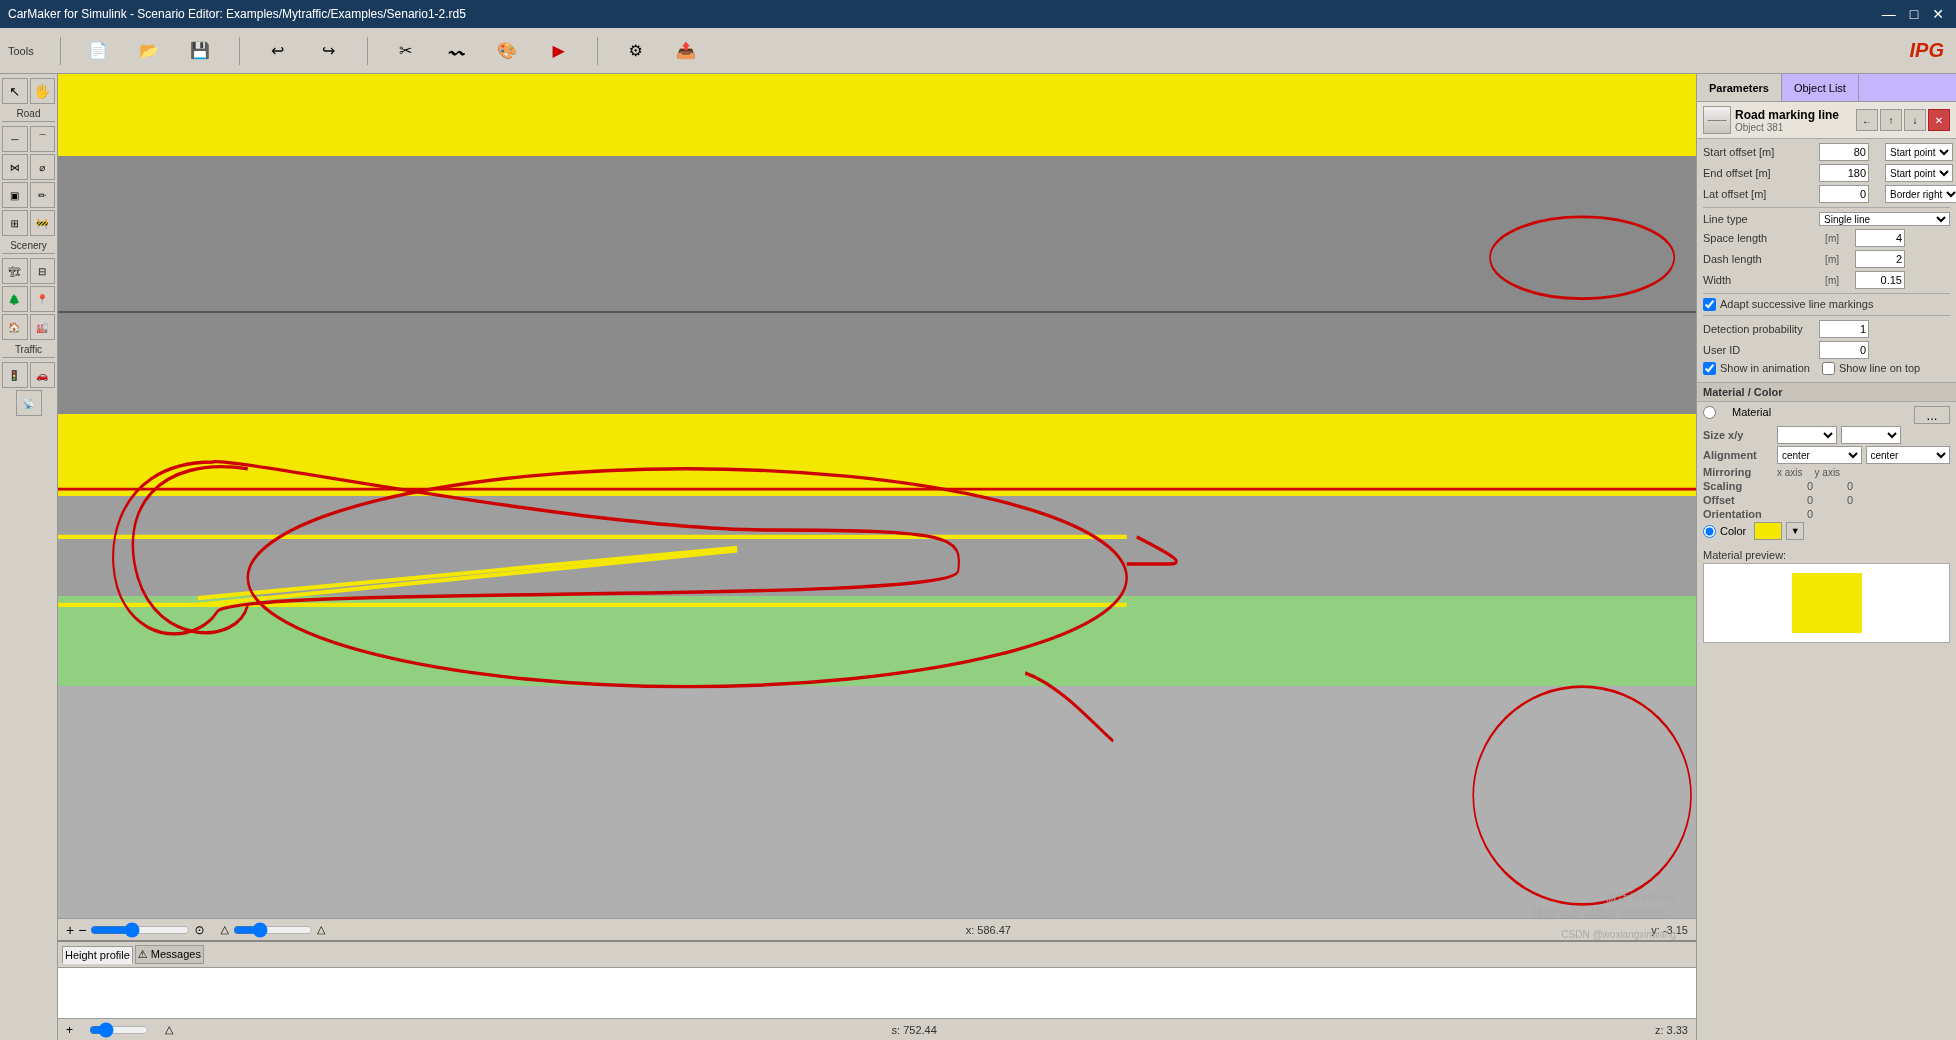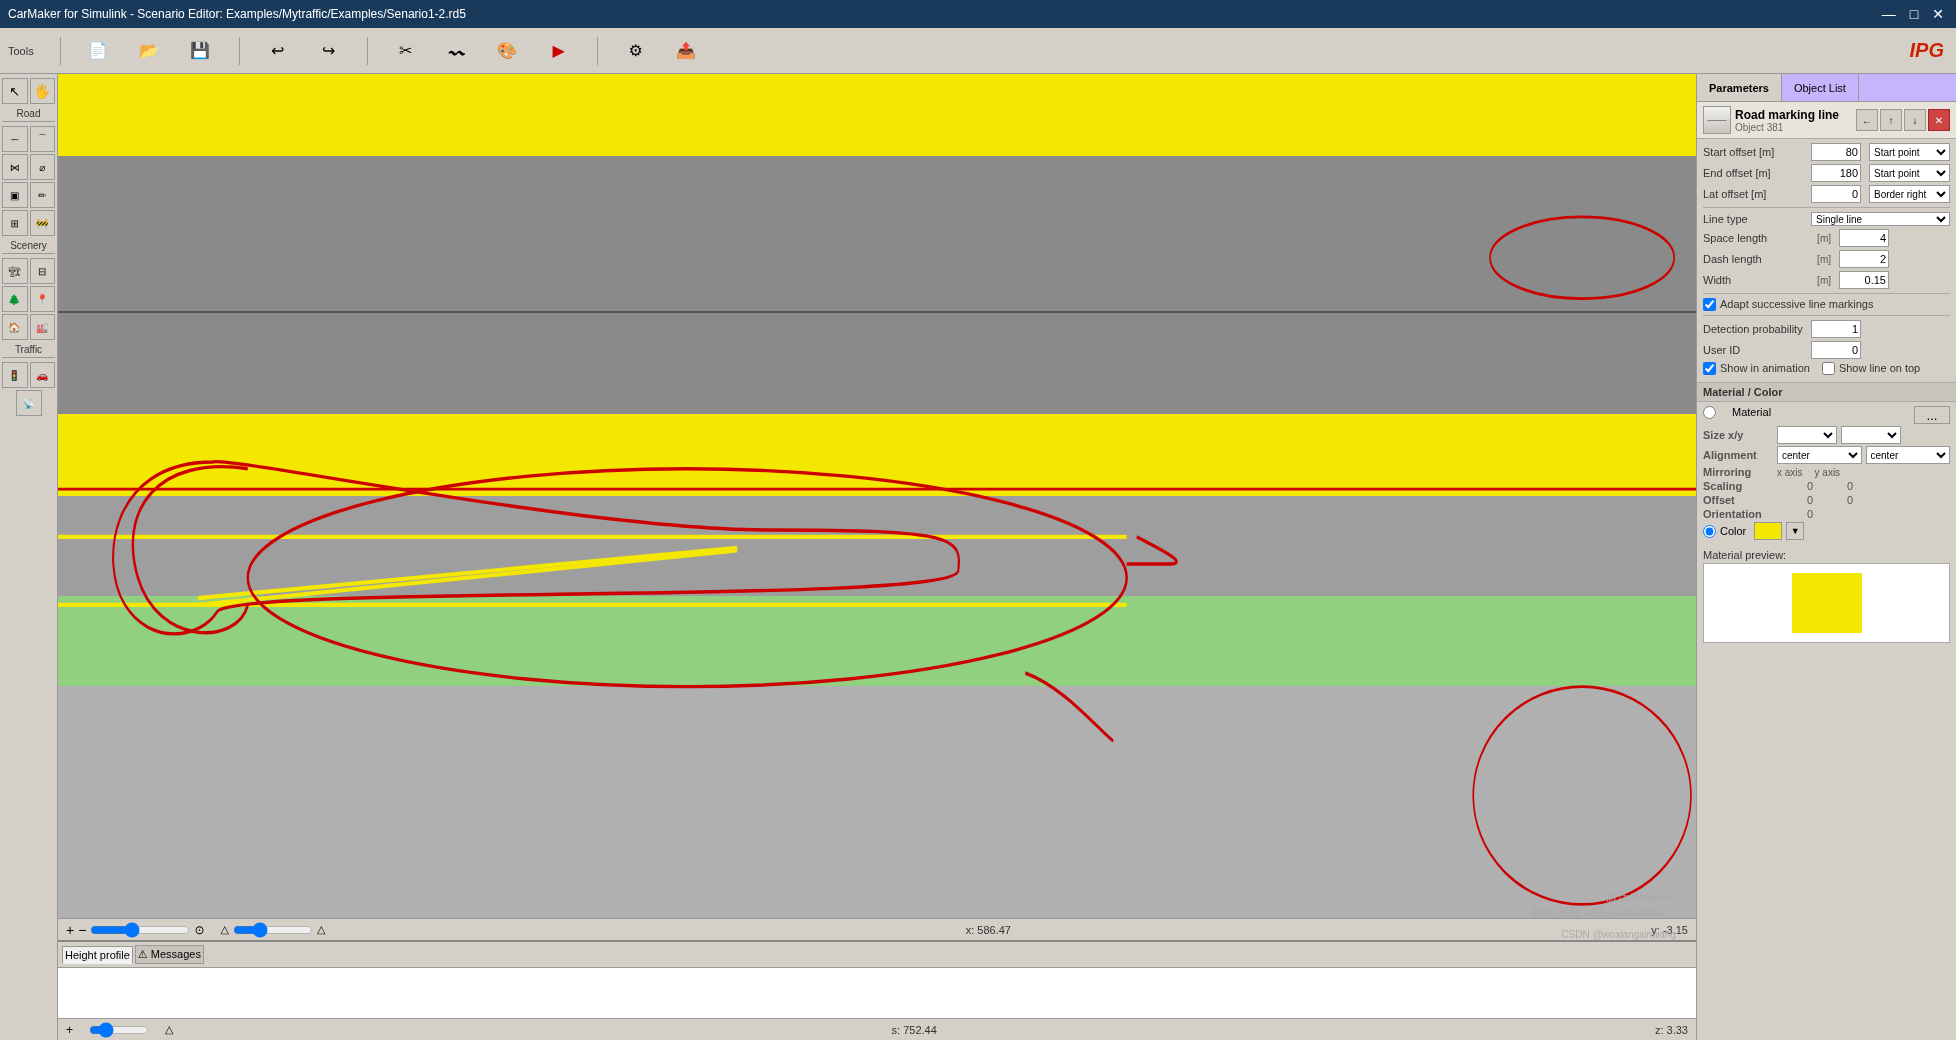--- a/index.html
+++ b/index.html
@@ -236,21 +236,21 @@
       display: flex; align-items: center; justify-content: center;
       font-size: 10px;
     }
     .close-btn { background: #cc4444; color: white; border-color: #aa2222; }
 
     
     .params-section {
       padding: 4px 6px;
     }
     .param-row {
-      display: flex; align-items: center; margin-bottom: 3px; gap: 8px;
+      display: flex; align-items: center; margin-bottom: 3px; gap: 16px;
     }
     .param-label { min-width: 100px; color: #333; font-size: 11px; }
     .param-unit { color: #555; font-size: 10px; min-width: 20px; text-align: right; }
     .param-input {
       width: 50px; height: 18px;
       border: 1px solid #999;
       background: white;
       font-size: 11px;
       text-align: right;
       padding: 0 2px;

